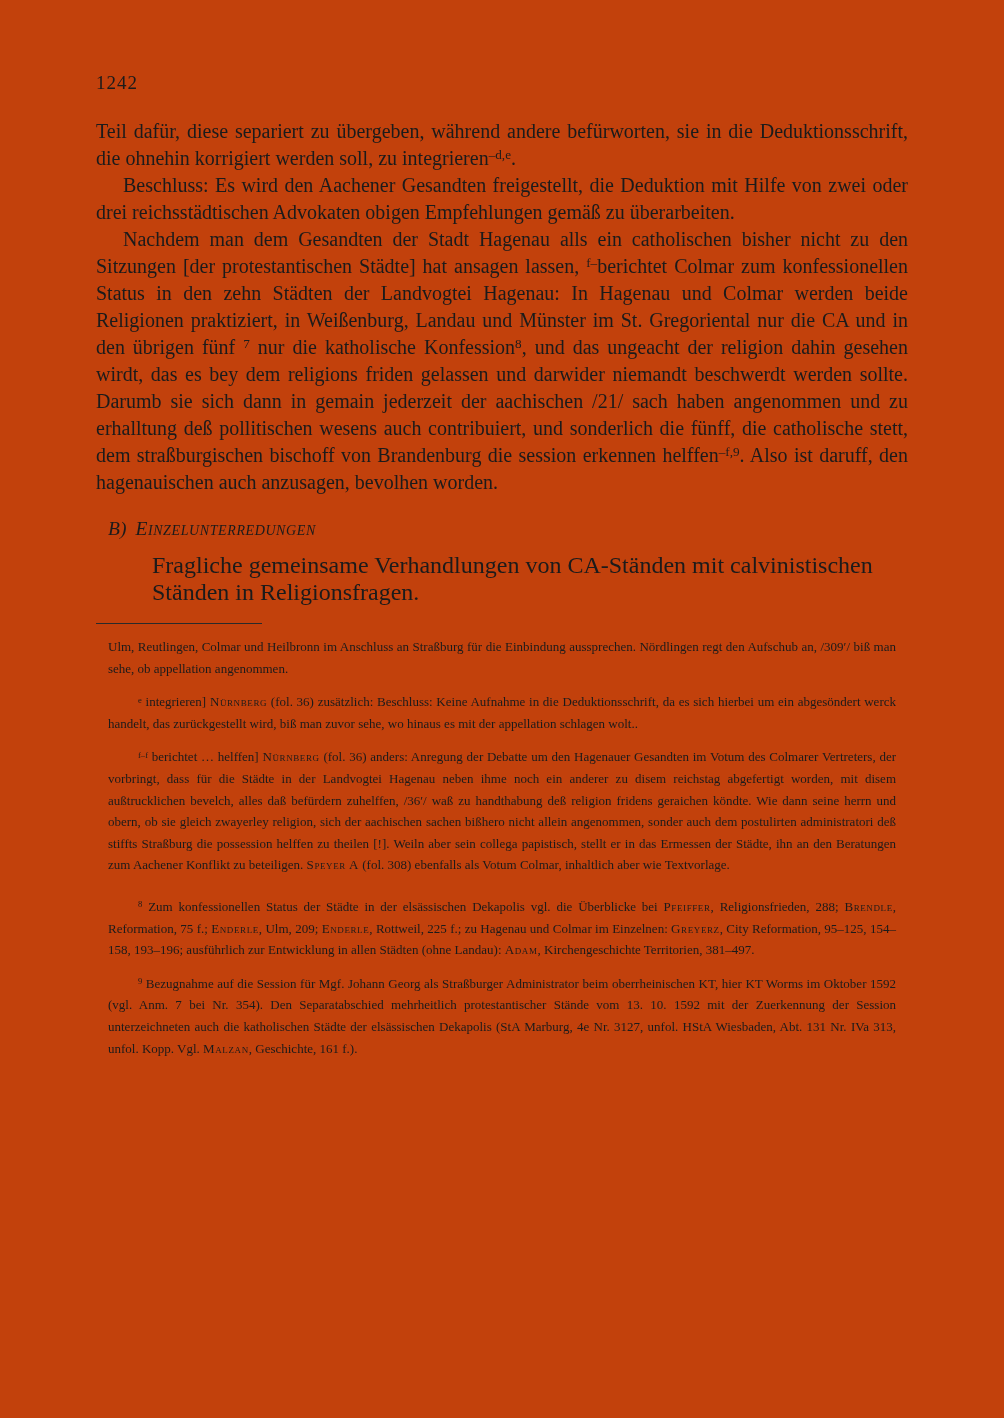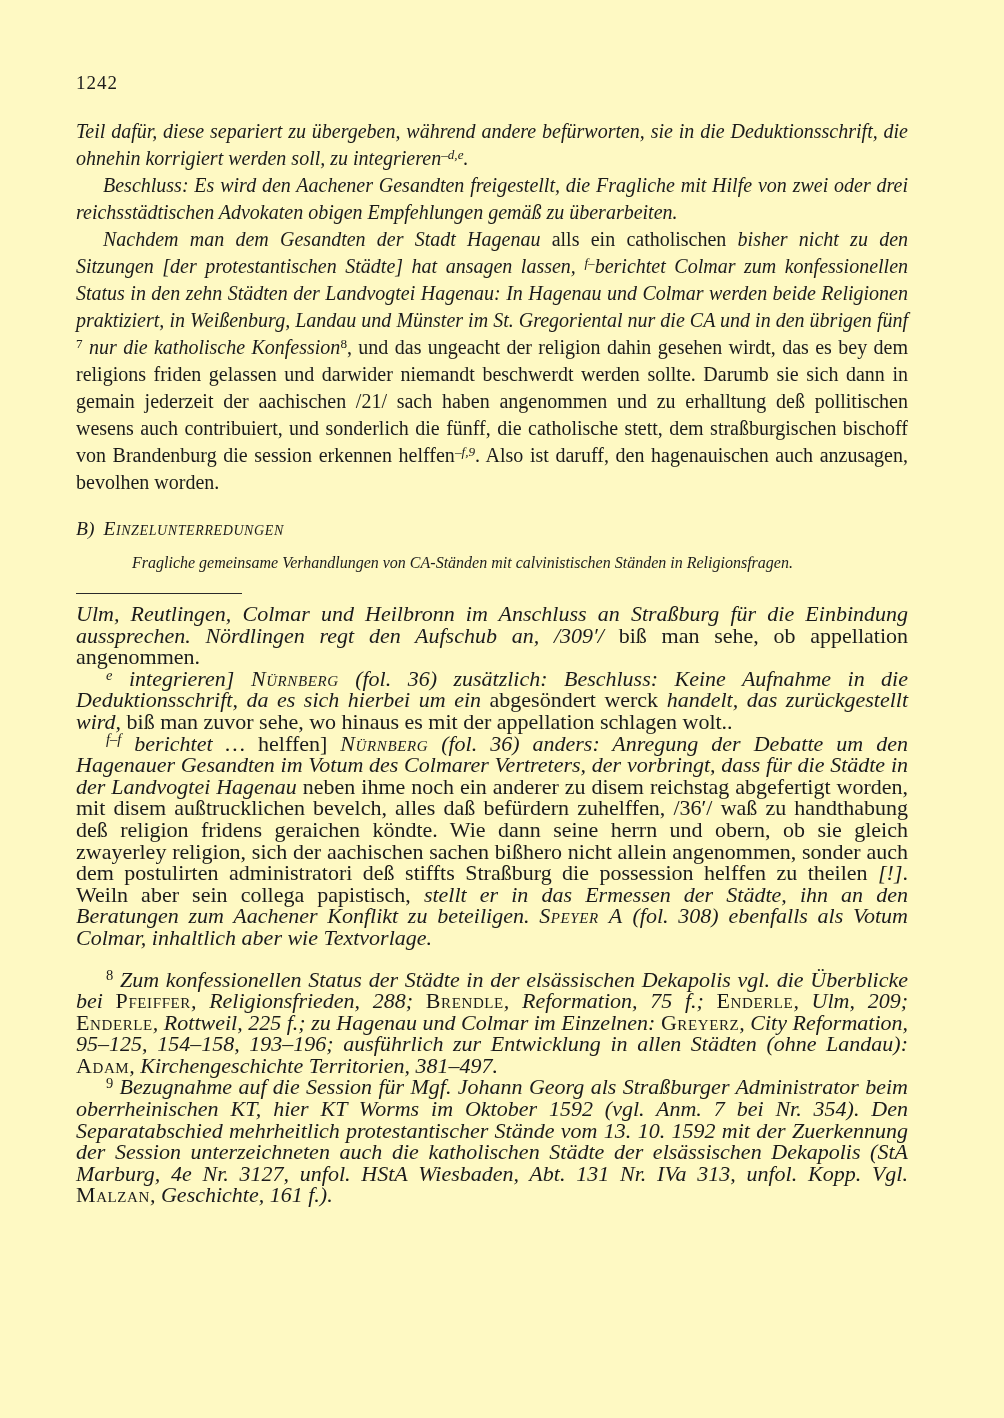--- a/index.html
+++ b/index.html
@@ -7,68 +7,68 @@
   body {
     width: 1004px;
     min-height: 1418px;
     background: #fcfcfa;
     color: #1b1b1b;
     font-family: "Liberation Serif", "DejaVu Serif", serif;
   }
   .page {
     width: 1004px;
     height: 1418px;
-    padding: 72px 96px 0 76px;
+    padding: 72px 96px 0 96px;
     box-sizing: border-box;
     overflow: hidden;
-    background: #fef9c3;
+    background: #c2410c;
   }
   .page-header { position: relative; height: 26px; font-size: 19px; margin-bottom: 20px; }
   .page-number { position: absolute; left: 0; top: 0; letter-spacing: 1px; }
   .running-head { text-align: center; letter-spacing: 0.3px; }
 
   .body-text .para { font-size: 20px; line-height: 27px; text-align: justify; margin: 0; }
   .body-text .para.indent { text-indent: 27px; }
 
-  .seg.i  { font-style: italic; }
+  .seg.i  { }
   .seg.r  { font-style: normal; }
   .seg.sup { font-size: 0.66em; position: relative; top: -0.42em; line-height: 0; }
   .seg.sc { font-variant: small-caps; letter-spacing: 0.6px; }
 
   .section-block { margin-top: 22px; }
-  .section-heading { font-size: 19.5px; font-weight: normal; font-style: italic; margin: 0; }
+  .section-heading { font-size: 19.5px; font-weight: normal; font-style: italic; margin: 12px; }
   .heading-label { margin-right: 9px; }
   .heading-title { font-variant: small-caps; letter-spacing: 1.6px; }
-  .section-subheading { font-style: italic; font-size: 16px; line-height: 27px; margin: 9px 16px 0 56px; }
+  .section-subheading { font-size: 24px; line-height: 27px; margin: 9px 16px 0 56px; }
 
   .footnote-rule { width: 166px; border-top: 1.6px solid #2a2a2a; margin-top: 17px; }
 
   .apparatus { margin-top: 9px; }
   .apparatus .para, .footnotes .para {
-    font-size: 22px;
+    font-size: 13px;
     line-height: 21.6px;
     text-align: justify;
-    margin: 0;
+    margin: 12px;
   }
   .apparatus .para.indent, .footnotes .para.indent { text-indent: 30px; }
   .footnotes { margin-top: 20px; }
 </style>
 </head>
 <body>
 
 <div class="page">
 
   <header class="page-header">
     <span class="page-number">1242</span>
   </header>
 
   <main class="body-text">
     <div class="paragraph-list">
         <p class="para"><span class="seg i">Teil dafür, diese separiert zu übergeben, während andere befürworten, sie in die Deduktionsschrift, die ohnehin korrigiert werden soll, zu integrieren</span><span class="seg sup i">–d,e</span><span class="seg i">.</span></p>
-        <p class="para indent"><span class="seg i">Beschluss: Es wird den Aachener Gesandten freigestellt, die Fragliche mit Hilfe von zwei oder drei reichsstädtischen Advokaten obigen Empfehlungen gemäß zu überarbeiten.</span></p>
+        <p class="para indent"><span class="seg i">Beschluss: Es wird den Aachener Gesandten freigestellt, die Deduktion mit Hilfe von zwei oder drei reichsstädtischen Advokaten obigen Empfehlungen gemäß zu überarbeiten.</span></p>
         <p class="para indent"><span class="seg i">Nachdem man dem Gesandten der Stadt Hagenau </span><span class="seg r">alls ein catholischen </span><span class="seg i">bisher nicht zu den Sitzungen [der protestantischen Städte] hat ansagen lassen, </span><span class="seg sup i">f–</span><span class="seg i">berichtet Colmar zum konfessionellen Status in den zehn Städten der Landvogtei Hagenau: In Hagenau und Colmar werden beide Religionen praktiziert, in Weißenburg, Landau und Münster im St. Gregoriental nur die CA und in den übrigen fünf </span><span class="seg sup r">7</span><span class="seg i"> nur die katholische Konfession</span><span class="seg sup r">8</span><span class="seg r">, und das ungeacht der religion dahin gesehen wirdt, das es bey dem religions friden gelassen und darwider niemandt beschwerdt werden sollte. Darumb sie sich dann in gemain jederzeit der aachischen /21/ sach haben angenommen und zu erhalltung deß pollitischen wesens auch contribuiert, und sonderlich die fünff, die catholische stett, dem straßburgischen bischoff von Brandenburg die session erkennen helffen</span><span class="seg sup i">–f,9</span><span class="seg r">. Also ist daruff, den hagenauischen auch anzusagen, bevolhen worden.</span></p>
       </div>
   </main>
 
   <section class="section-block">
     <h2 class="section-heading"><span class="heading-label">B)</span><span class="heading-title seg sc i">Einzelunterredungen</span></h2>
     <p class="section-subheading">Fragliche gemeinsame Verhandlungen von CA-Ständen mit calvinistischen Ständen in Religionsfragen.</p>
   </section>
 
   <div class="footnote-rule"></div>

